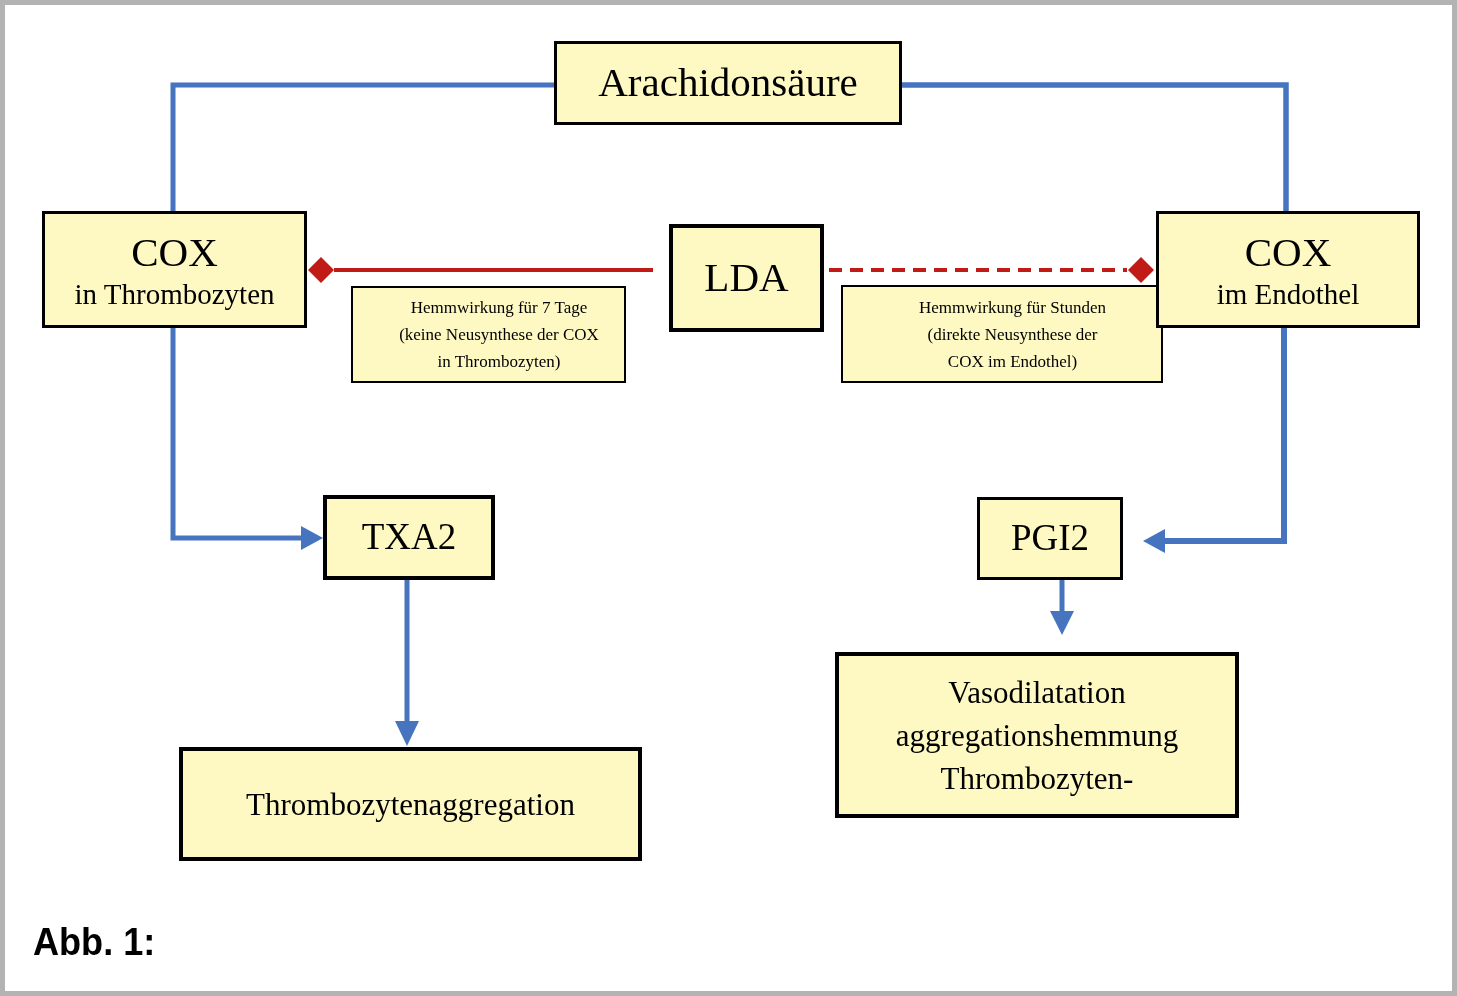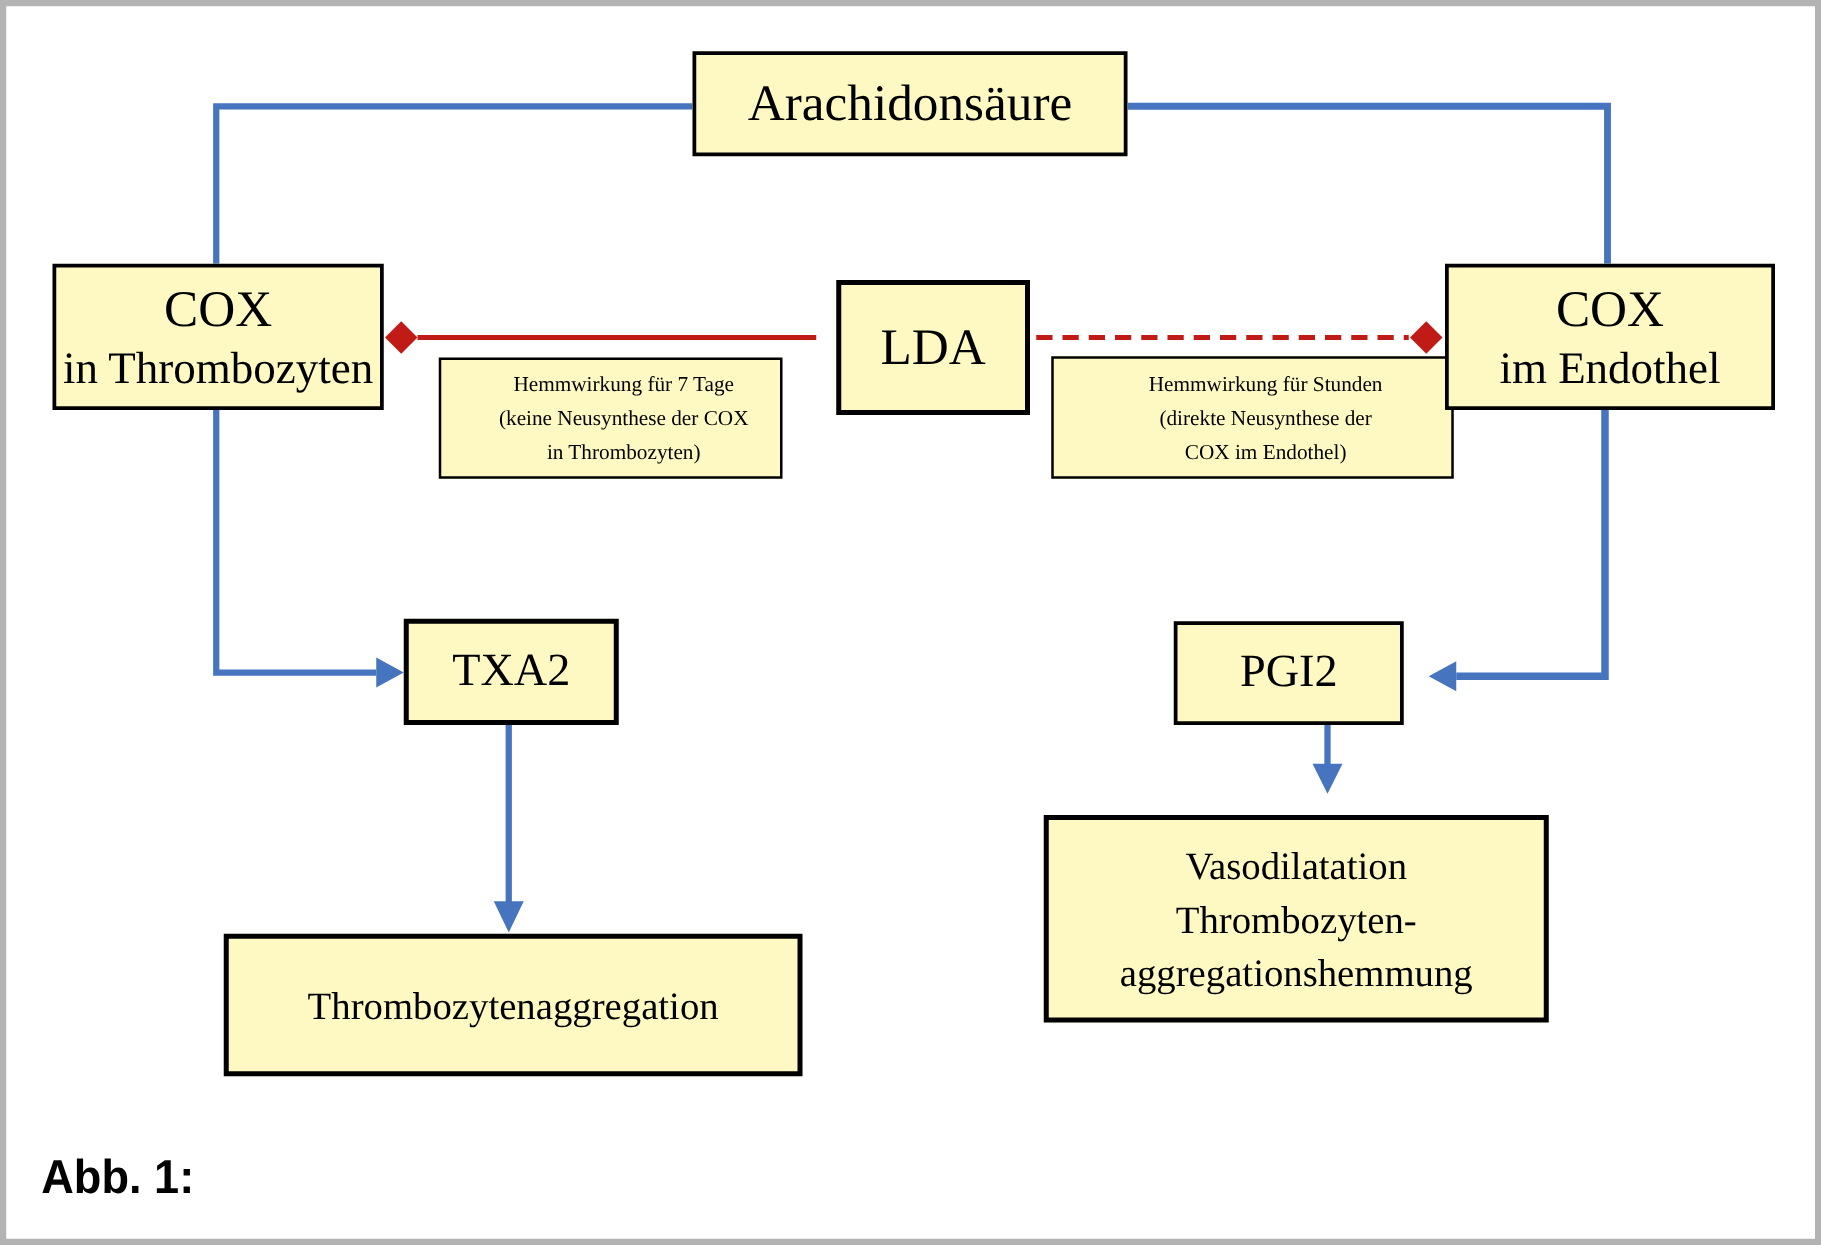--- a/index.html
+++ b/index.html
@@ -32,21 +32,21 @@
     border: 3px solid #000000;
     display: flex;
     flex-direction: column;
     align-items: center;
     justify-content: center;
     text-align: center;
     line-height: 1.2;
   }
   .t-xl { font-size: 41px; }
   .t-lg { font-size: 37px; }
-  .t-sub { font-size: 36px; }
+  .t-sub { font-size: 29px; }
   .note {
     border-width: 2px;
     font-size: 17px;
     line-height: 27px;
     padding-left: 21px;
   }
   .result {
     border-width: 4px;
     font-size: 31px;
     line-height: 43px;
@@ -132,29 +132,29 @@
 
   <div class="box" style="left:1151px; top:206px; width:264px; height:117px;">
     <span class="t-xl">COX</span>
     <span class="t-sub">im Endothel</span>
   </div>
 
   <div class="box t-lg" style="left:318px; top:490px; width:172px; height:85px; border-width:4px;">
     <span>TXA2</span>
   </div>
 
-  <div class="box t-lg" style="left:934px; top:492px; width:184px; height:83px; border-width:3px;">
+  <div class="box t-lg" style="left:972px; top:492px; width:146px; height:83px; border-width:3px;">
     <span>PGI2</span>
   </div>
 
   <div class="box result" style="left:174px; top:742px; width:463px; height:114px;">
     <span>Thrombozytenaggregation</span>
   </div>
 
   <div class="box result" style="left:830px; top:630px; width:404px; height:166px;margin-top:17px;">
     <span>Vasodilatation</span>
+    <span>aggregationshemmung</span>
     <span>Thrombozyten-</span>
-    <span>aggregationshemmung</span>
   </div>
 
   <div class="caption">Abb. 1:</div>
 
 </div>
 
 </body></html>

